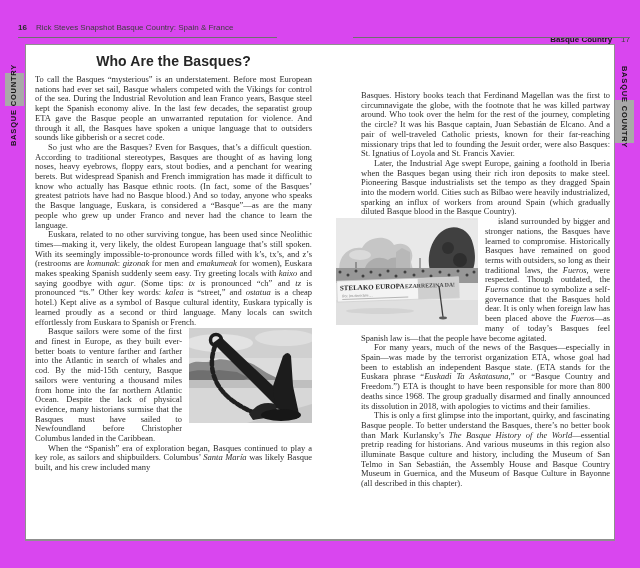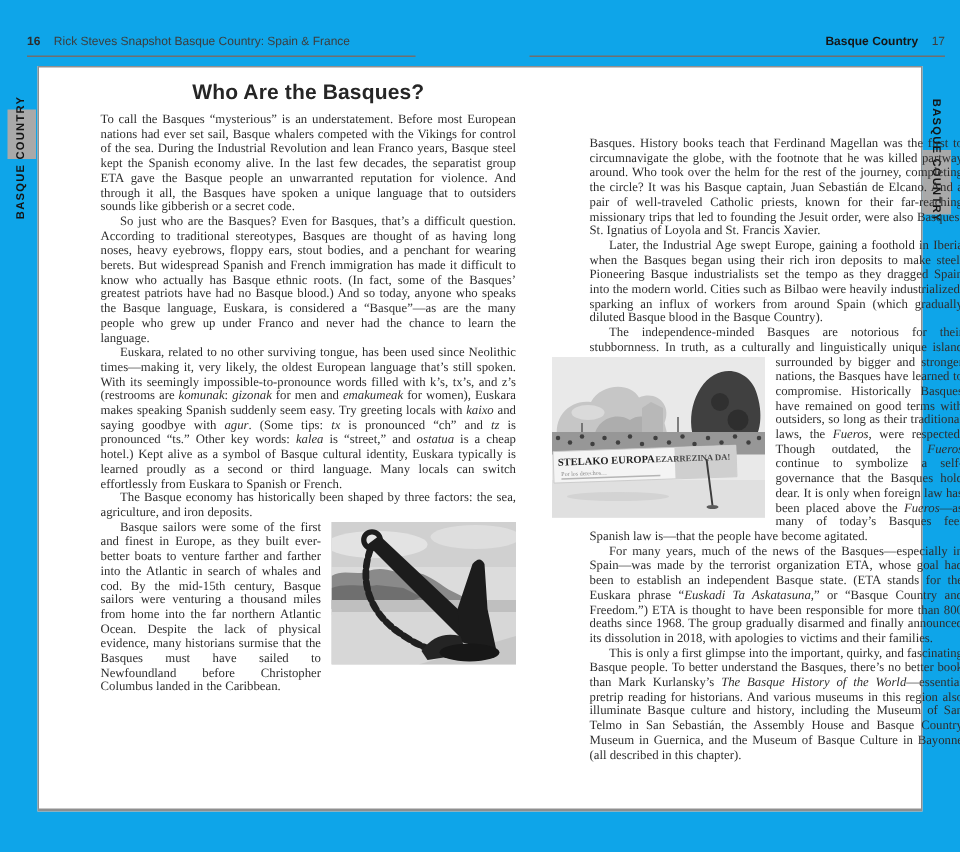--- a/index.html
+++ b/index.html
@@ -1,35 +1,35 @@
 <!DOCTYPE html>
 <html lang="en"><head>
 <meta charset="utf-8">
 <style>
   html,body{margin:0;padding:0;width:640px;height:568px;}
   body{background:#ffffff;font-family:"Liberation Sans",sans-serif;position:relative;color:#2e2e2e;overflow:hidden;}
-  .page{position:absolute;inset:0;background:#0ea5e9;}
+  .page{position:absolute;inset:0;background:#d946ef;}
   
   .header-left{position:absolute;left:18px;top:23px;font-size:8px;color:#3d3d3d;white-space:nowrap;}
   .header-left .pnum{font-weight:bold;margin-right:9px;color:#2c2c2c;}
-  .header-right{position:absolute;right:10px;top:23px;font-size:8px;color:#3d3d3d;white-space:nowrap;}
+  .header-right{position:absolute;right:10px;top:35px;font-size:8px;color:#3d3d3d;white-space:nowrap;}
   .header-right .htitle{font-weight:bold;color:#161616;margin-right:9px;}
   .rule{position:absolute;height:1px;background:#6f6f6f;top:37px;}
   .rule-left{left:18px;width:259px;}
   .rule-right{left:353px;width:277px;}
   
   .tab-block{position:absolute;background:#a9a9a9;}
   .tab-block-left{left:5px;top:73px;width:19px;height:33px;}
   .tab-block-right{left:615px;top:100px;width:19px;height:43px;}
   .vtab{position:absolute;width:96px;height:14px;font-size:7.5px;font-weight:bold;letter-spacing:0.8px;color:#141414;text-align:center;line-height:14px;white-space:nowrap;}
   .vtab-left{left:-34px;top:98px;transform:rotate(-90deg);}
   .vtab-right{left:576px;top:100px;transform:rotate(90deg);}
   
   .sidebar-box{position:absolute;left:25px;top:44px;width:590px;height:497px;border:1.5px solid #8f8f8f;border-bottom-width:2.5px;background:#ffffff;box-sizing:border-box;}
-  .col{position:absolute;text-align:justify;font-size:8.5px;line-height:9.7px;color:#2e2e2e;margin-left:32px;}
+  .col{position:absolute;text-align:justify;font-size:8.5px;line-height:9.7px;color:#2e2e2e;}
   .col p{margin:0;font-family:Liberation Serif, serif;}
   .col p.ind{text-indent:13px;}
   .col i{font-style:italic;}
   .col-left{left:9px;top:8px;width:277px;}
   .col-right{left:335px;top:46px;width:249px;}
   h2.box-title{margin:0 0 6px 0;font-size:14px;line-height:16px;font-weight:bold;text-align:center;color:#262626;text-indent:0;letter-spacing:0.1px;}
   
   .photo{display:block;background:#cccccc;overflow:hidden;}
   .photo svg{display:block;width:100%;height:100%;}
   .photo-anchor{float:right;width:123px;height:95px;margin:1px 0 2px 7px;}
@@ -55,47 +55,47 @@
   <div class="tab-block tab-block-right"></div>
   <div class="vtab vtab-right">BASQUE COUNTRY</div>
 
   <div class="sidebar-box">
 
     <div class="col col-left">
       <h2 class="box-title">Who Are the Basques?</h2>
       <p><span>To call the Basques “mysterious” is an understatement. Before most European nations had ever set sail, Basque whalers competed with the Vikings for control of the sea. During the Industrial Revolution and lean Franco years, Basque steel kept the Spanish economy alive. In the last few decades, the separatist group ETA gave the Basque people an unwarranted reputation for violence. And through it all, the Basques have spoken a unique language that to outsiders sounds like gibberish or a secret code.</span></p>
       <p class="ind"><span>So just who are the Basques? Even for Basques, that’s a difficult question. According to traditional stereotypes, Basques are thought of as having long noses, heavy eyebrows, floppy ears, stout bodies, and a penchant for wearing berets. But widespread Spanish and French immigration has made it difficult to know who actually has Basque ethnic roots. (In fact, some of the Basques’ greatest patriots have had no Basque blood.) And so today, anyone who speaks the Basque language, Euskara, is considered a “Basque”—as are the many people who grew up under Franco and never had the chance to learn the language.</span></p>
       <p class="ind"><span>Euskara, related to no other surviving tongue, has been used since Neolithic times—making it, very likely, the oldest European language that’s still spoken. With its seemingly impossible-to-pronounce words filled with k’s, tx’s, and z’s (restrooms are <i>komunak</i>: <i>gizonak</i> for men and <i>emakumeak</i> for women), Euskara makes speaking Spanish suddenly seem easy. Try greeting locals with <i>kaixo</i> and saying goodbye with <i>agur</i>. (Some tips: <i>tx</i> is pronounced “ch” and <i>tz</i> is pronounced “ts.” Other key words: <i>kalea</i> is “street,” and <i>ostatua</i> is a cheap hotel.) Kept alive as a symbol of Basque cultural identity, Euskara typically is learned proudly as a second or third language. Many locals can switch effortlessly from Euskara to Spanish or French.</span></p>
-      <p class="ind"><span>The Basque economy has historically been shaped by three factors: the sea, agriculture, and iron deposits.</span></p>
       <p class="ind"><span class="photo photo-anchor">
             <svg viewBox="0 0 123 95" preserveAspectRatio="none">
           <rect x="0" y="0" width="123" height="95" fill="#dcdcdc"></rect>
           <rect x="0" y="0" width="123" height="30" fill="#d0d0d0"></rect>
           <ellipse cx="30" cy="15" rx="34" ry="9" fill="#e3e3e3"></ellipse>
           <ellipse cx="96" cy="10" rx="30" ry="8" fill="#dedede"></ellipse>
           <path d="M0,58 L0,36 C8,31 16,36 24,33 C36,28 44,36 54,34 C62,33 70,40 78,45 L88,50 L96,54 L0,58 Z" fill="#8a8a8a"></path>
           <path d="M0,58 L0,44 C10,40 22,44 30,42 L48,44 L60,50 L44,56 Z" fill="#6f6f6f"></path>
           <rect x="46" y="25" width="3" height="6" fill="#efefef"></rect>
           <rect x="0" y="52" width="123" height="10" fill="#bfbfbf"></rect>
           <rect x="0" y="60" width="123" height="35" fill="#d7d7d7"></rect>
           <path d="M58,95 L123,76 L123,95 Z" fill="#c7c7c7"></path>
           <path d="M26,18 C18,40 26,60 44,73 C55,81 64,85 76,88" fill="none" stroke="#1f1f1f" stroke-width="4.5" stroke-dasharray="4.5,3" stroke-linecap="round"></path>
           <circle cx="27" cy="12" r="5.5" fill="none" stroke="#1c1c1c" stroke-width="3.5"></circle>
           <polygon points="24,15 32,9 98,71 89,80" fill="#1c1c1c"></polygon>
           <path d="M86,80 L84,58 L94,28 Q99,22 102,28 L104,58 L110,86 Z" fill="#1c1c1c"></path>
           <path d="M60,86 Q70,72 86,76 L90,88 L64,92 Z" fill="#242424"></path>
           <ellipse cx="92" cy="87" rx="20" ry="6" fill="#171717"></ellipse>
         </svg>
           </span><span>Basque sailors were some of the first and finest in Europe, as they built ever-better boats to venture farther and farther into the Atlantic in search of whales and cod. By the mid-15th century, Basque sailors were venturing a thousand miles from home into the far northern Atlantic Ocean. Despite the lack of physical evidence, many historians surmise that the Basques must have sailed to Newfoundland before Christopher Columbus landed in the Caribbean.</span></p>
+      <p class="ind"><span>When the “Spanish” era of exploration began, Basques continued to play a key role, as sailors and shipbuilders. Columbus’ <i>Santa María</i> was likely Basque built, and his crew included many</span></p>
     </div>
 
     <div class="col col-right">
       <p><span>Basques. History books teach that Ferdinand Magellan was the first to circumnavigate the globe, with the footnote that he was killed partway around. Who took over the helm for the rest of the journey, completing the circle? It was his Basque captain, Juan Sebastián de Elcano. And a pair of well-traveled Catholic priests, known for their far-reaching missionary trips that led to founding the Jesuit order, were also Basques: St. Ignatius of Loyola and St. Francis Xavier.</span></p>
       <p class="ind"><span>Later, the Industrial Age swept Europe, gaining a foothold in Iberia when the Basques began using their rich iron deposits to make steel. Pioneering Basque industrialists set the tempo as they dragged Spain into the modern world. Cities such as Bilbao were heavily industrialized, sparking an influx of workers from around Spain (which gradually diluted Basque blood in the Basque Country).</span></p>
-      <p class="ind"><span>The independence-minded Basques are notorious for their stubbornness. In truth, as a culturally and linguistically unique </span><span class="photo photo-protest">
+      <p class="ind"><span class="photo photo-protest">
             <svg viewBox="0 0 142 107" preserveAspectRatio="none">
           <rect x="0" y="0" width="142" height="107" fill="#e9e9e9"></rect>
           <path d="M4,56 C0,40 12,28 26,30 C32,18 52,16 58,27 C70,22 80,32 75,44 L78,56 Z" fill="#c6c6c6"></path>
           <ellipse cx="24" cy="37" rx="11" ry="5" fill="#dadada"></ellipse>
           <path d="M28,56 C28,42 42,36 52,42 C60,36 72,42 70,52 L70,56 Z" fill="#adadad"></path>
           <path d="M60,56 L60,34 L66,30 L74,34 L74,56 Z" fill="#b8b8b8"></path>
           <path d="M97,60 C88,44 94,20 108,12 C120,5 134,12 137,26 C141,40 139,54 130,61 Z" fill="#404040"></path>
           <circle cx="112" cy="30" r="6" fill="#303030"></circle>
           <circle cx="124" cy="42" r="7" fill="#2e2e2e"></circle>
           <line x1="20" y1="44" x2="20" y2="56" stroke="#5a5a5a" stroke-width="1"></line>

